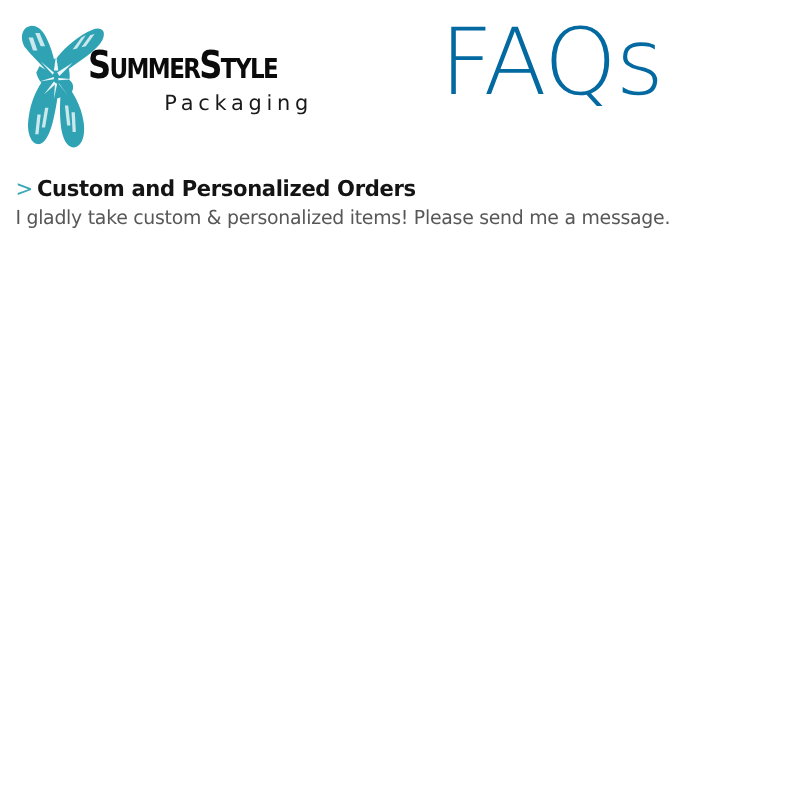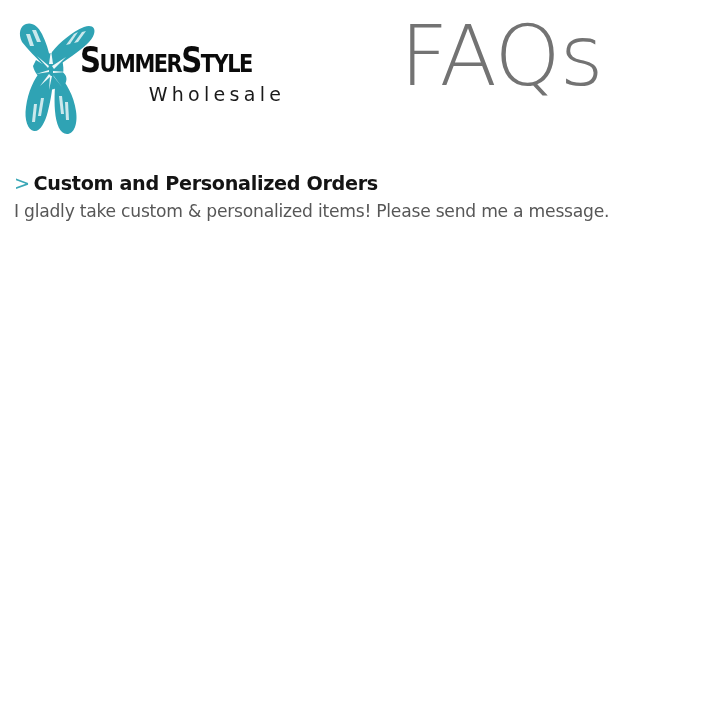--- a/index.html
+++ b/index.html
@@ -80,29 +80,29 @@
 
   .faqs-title {
     position: absolute;
     left: 400px;
     top: 10px;
     font-family: "DejaVu Sans", sans-serif;
     font-weight: 300;
     font-size: 84px;
     line-height: 92px;
     letter-spacing: -1px;
-    color: #737373;
+    color: #0369a1;
     white-space: nowrap;
   }
 
   
   .faq-list {
     position: absolute;
     left: 14px;
-    top: 170px;
+    top: 158px;
     width: 690px;
   }
 
   .faq-section {
     margin-bottom: 18px;
   }
   .faq-section:last-child { margin-bottom: 0; }
 
   .faq-heading {
     display: block;
@@ -181,21 +181,21 @@
             <path d="M22 92 L25 92 L23 110 L20 110 Z"></path>
             <path d="M29 86 L32 86 L29 104 L26 104 Z"></path>
             <path d="M53 90 L56 90 L57 108 L54 108 Z"></path>
             <path d="M47 84 L50 84 L52 102 L49 102 Z"></path>
           </g>
         </svg>
       </div>
 
       <div class="wordmark">
         <div class="wordmark-main">SummerStyle</div>
-        <div class="wordmark-sub">Wholesale</div>
+        <div class="wordmark-sub">Packaging</div>
       </div>
 
     </div>
 
     <div class="faqs-title">FAQs</div>
 
   </div>
 
   <div class="faq-list">
 

